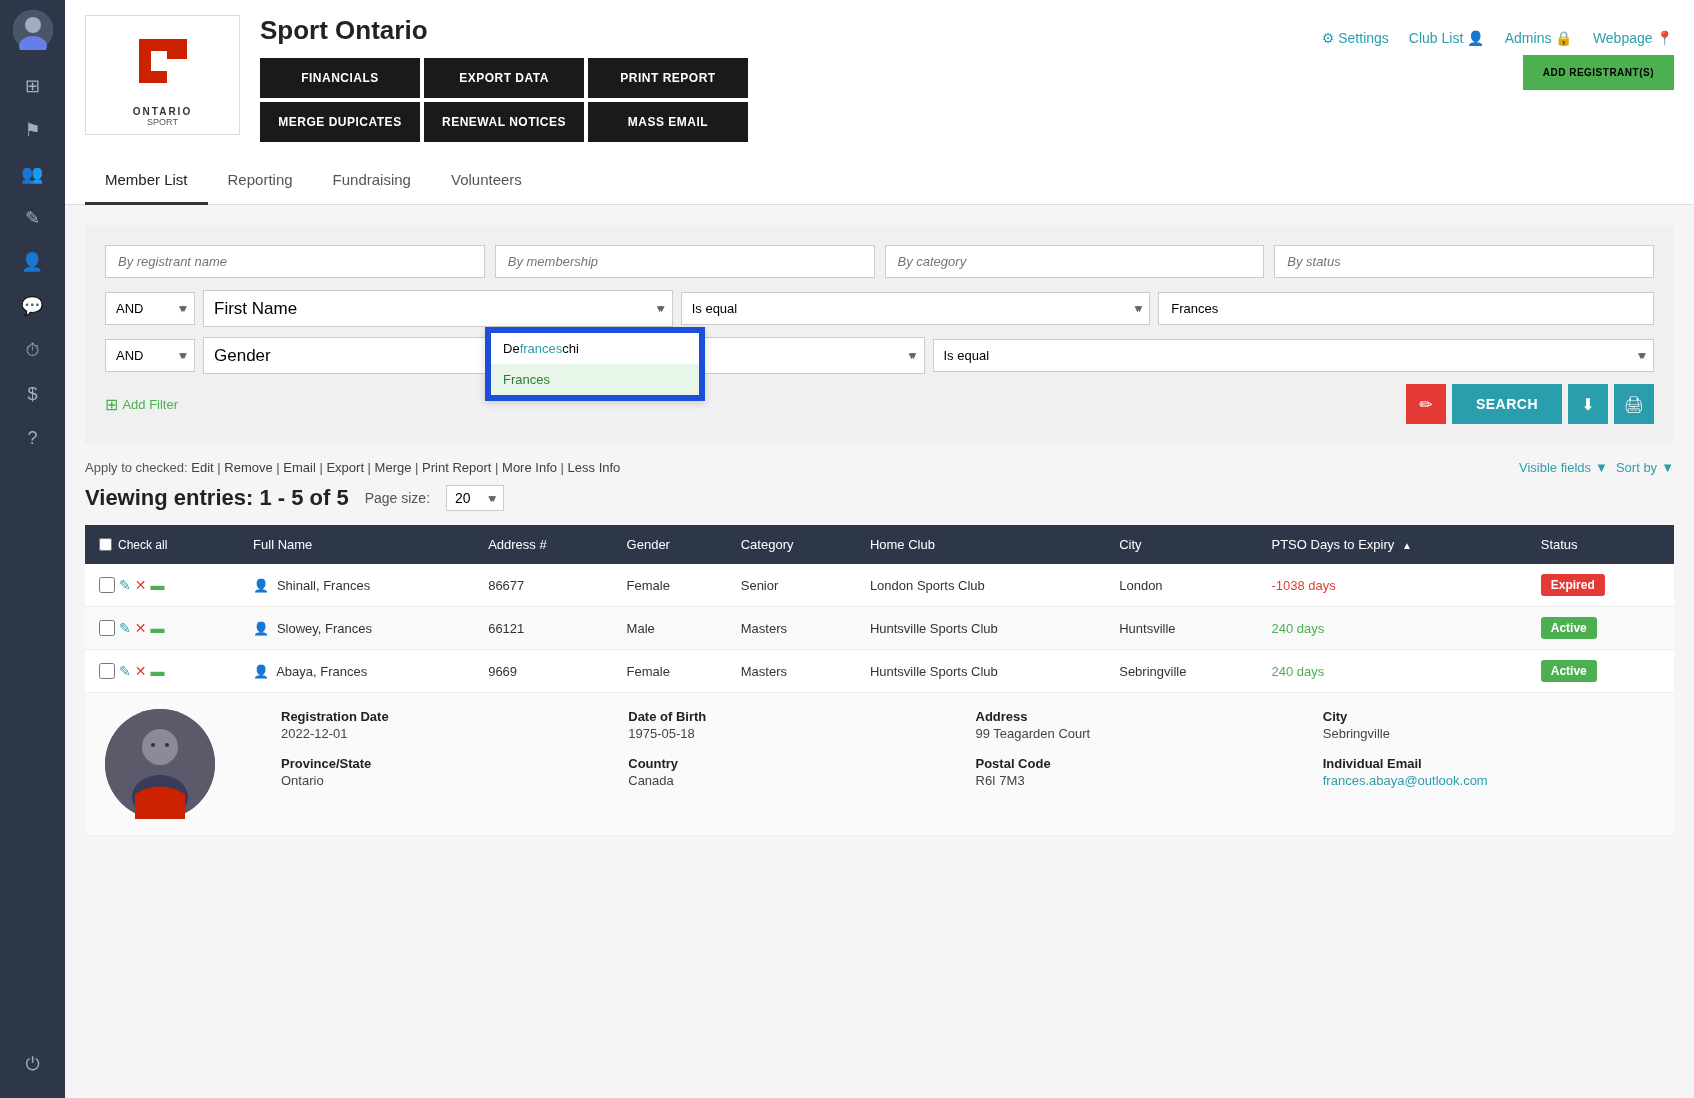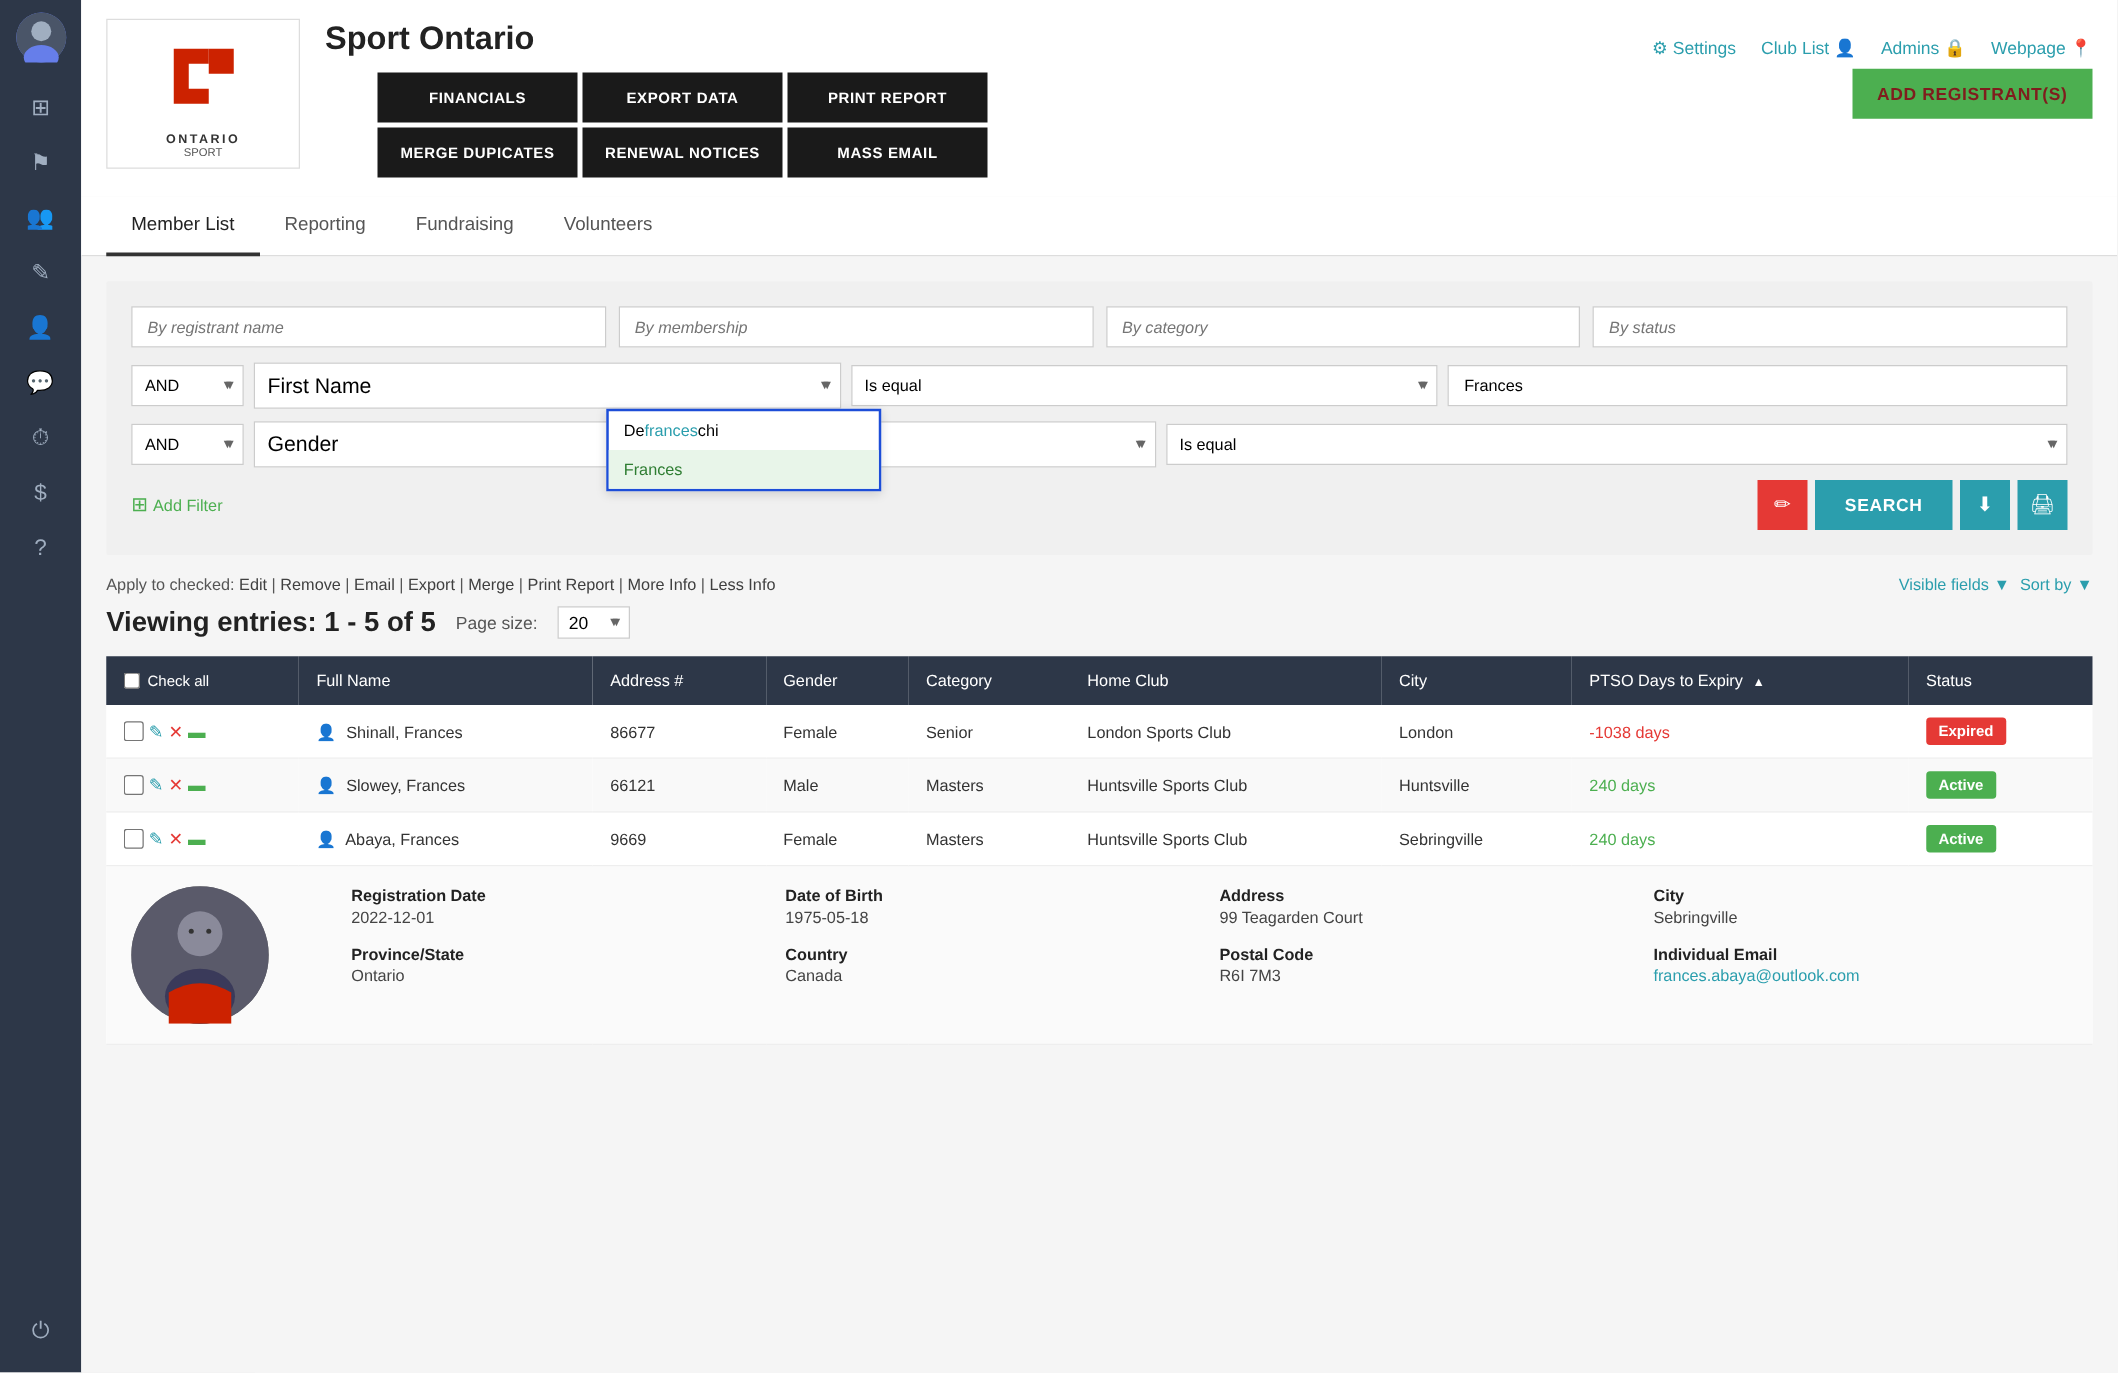--- a/index.html
+++ b/index.html
@@ -57,21 +57,20 @@
       font-size: 26px;
       font-weight: bold;
       color: #222;
       margin-bottom: 12px;
     }
     .action-buttons {
       display: grid;
       grid-template-columns: repeat(3, 160px);
       grid-template-rows: repeat(2, 40px);
       gap: 4px;
-      margin-left: 42px;
     }
     .action-btn {
       background: #1a1a1a;
       color: white;
       border: none;
       font-size: 12px;
       font-weight: bold;
       letter-spacing: 0.5px;
       cursor: pointer;
       padding: 0 10px;
@@ -103,24 +102,24 @@
       align-items: flex-start;
       padding: 15px 20px 15px 20px;
     }
 
     
     .add-registrant-btn {
       position: absolute;
       top: 55px;
       right: 20px;
       background: #4caf50;
-      color: #7f1d1d;
+      color: #000000;
       border: none;
       padding: 12px 20px;
-      font-size: 14px;
+      font-size: 10px;
       font-weight: bold;
       cursor: pointer;
       letter-spacing: 0.5px;
     }
 
     
     .tabs-bar {
       background: white;
       border-bottom: 1px solid #ddd;
       padding: 0 20px;
@@ -222,21 +221,21 @@
       background: white;
       font-size: 13px;
     }
 
     
     .autocomplete-dropdown {
       position: absolute;
       top: 100%;
       left: 380px;
       background: white;
-      border: 2px solid #1d4ed8;
+      border: 6px solid #1d4ed8;
       z-index: 100;
       min-width: 220px;
       box-shadow: 0 2px 8px rgba(0,0,0,0.15);
     }
     .autocomplete-item {
       padding: 8px 12px;
       cursor: pointer;
       font-size: 13px;
     }
     .autocomplete-item.selected { background: #e8f5e9; color: #2e7d32; }

